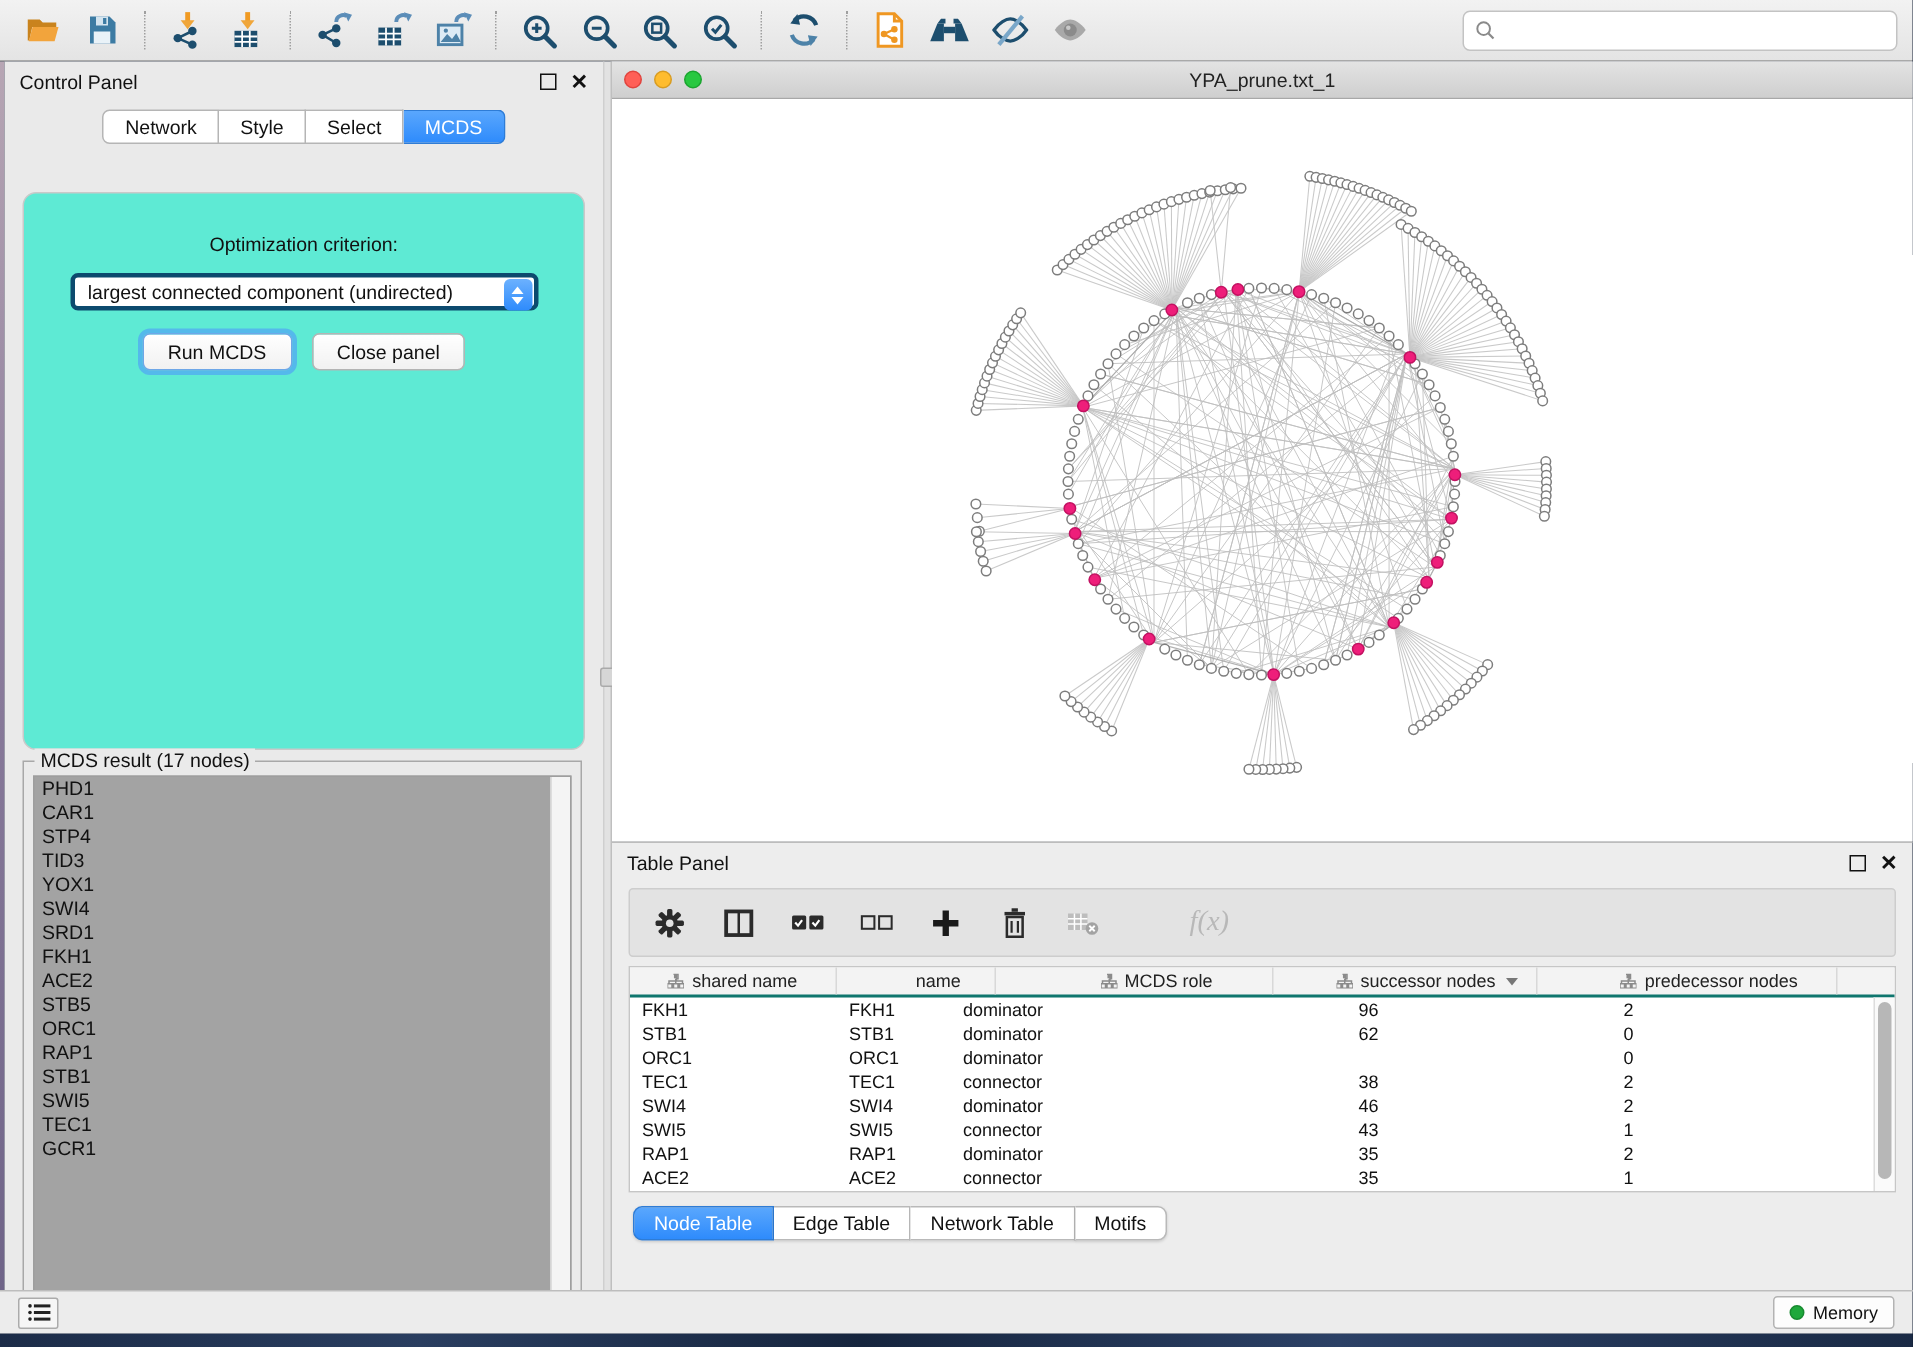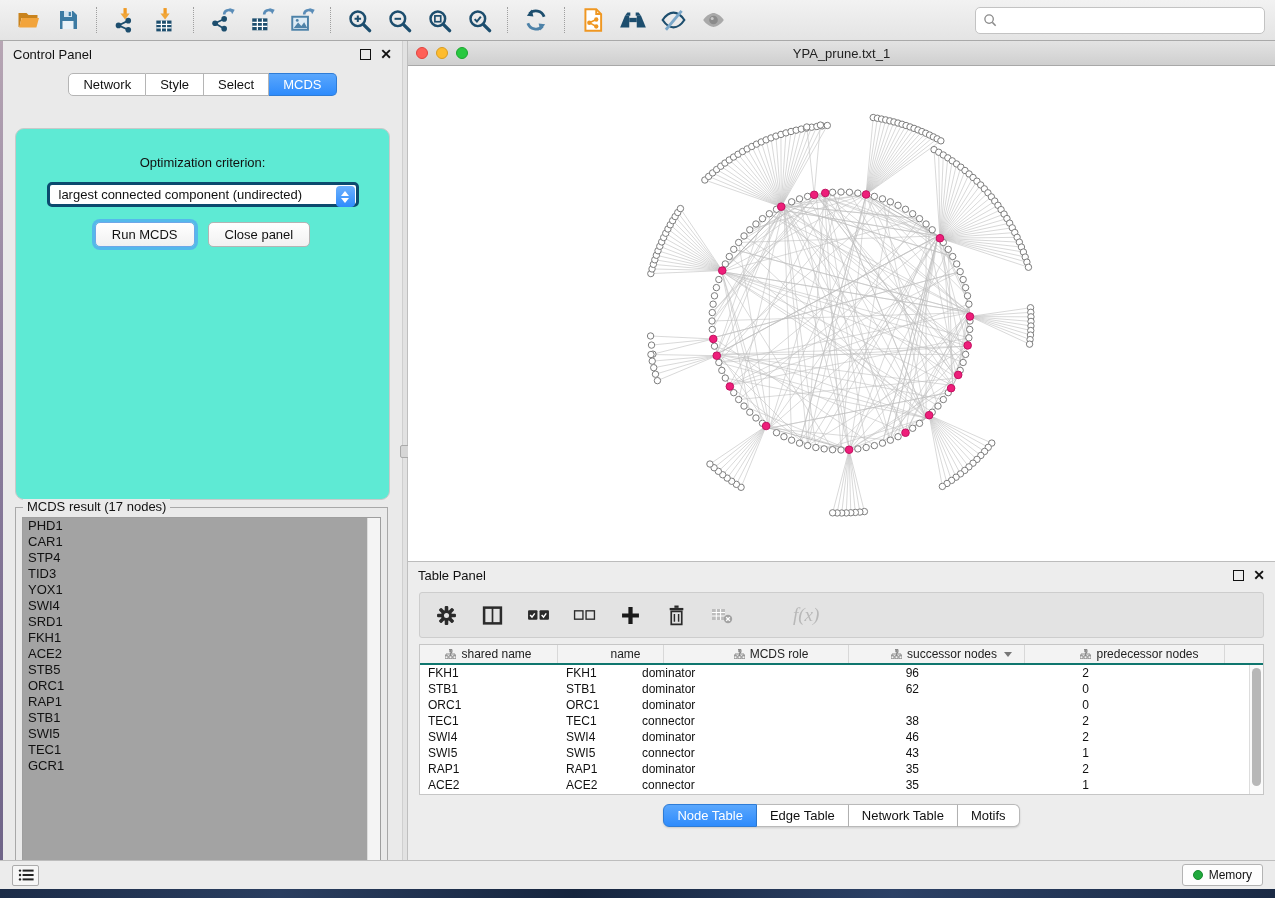--- a/index.html
+++ b/index.html
@@ -92,21 +92,21 @@
     border-right:1px solid #d8d8d8; overflow:hidden; white-space:nowrap; }
   .th.filler { flex:1; border-right:none; }
   .sortcaret { width:0; height:0; border-left:4px solid transparent; border-right:4px solid transparent; border-top:5px solid #777; margin-left:2px; }
   .tbody { position:absolute; left:0; right:14px; top:20px; bottom:0; overflow:hidden; }
   .tr { display:flex; height:16px; }
   .td { font-size:12px; color:#111; padding-left:8px; line-height:16px; white-space:nowrap; overflow:hidden; }
   .td.num { text-align:right; padding-right:16px; padding-left:0; }
   .vscroll { position:absolute; right:0; top:20px; bottom:0; width:14px; background:#fafafa; border-left:1px solid #ddd; }
   .vthumb { position:absolute; left:2px; right:2px; top:3px; height:118px; background:#b7b7b7; border-radius:5px; }
 
-  .bottom-tabs { position:absolute; left:0; right:0; bottom:34px; display:flex; justify-content:center; }
+  .bottom-tabs { position:absolute; left:14px; right:0; bottom:34px; display:flex; justify-content:flex-start; }
   .btab { font-size:13px; padding:3px 13px; background:#fff; border:1px solid #b9b9b9; border-left:none; color:#111;
     box-shadow:0 1px 2px rgba(0,0,0,.15); }
   .btab:first-child { border-left:1px solid #b9b9b9; border-radius:6px 0 0 6px; }
   .btab:last-child { border-radius:0 6px 6px 0; }
   .btab.active { background:linear-gradient(#5aa7fd,#2e8bfc); border-color:#2e7cd6; color:#fff; }
 
   
   .status-bar { position:absolute; left:0; right:0; bottom:9px; height:29px; background:#ececec; border-top:1px solid #bdbdbd;
     display:flex; align-items:center; padding:0 12px; }
   .list-btn { width:27px; height:21px; background:#f6f6f6; border:1px solid #ababab; border-radius:2px;

